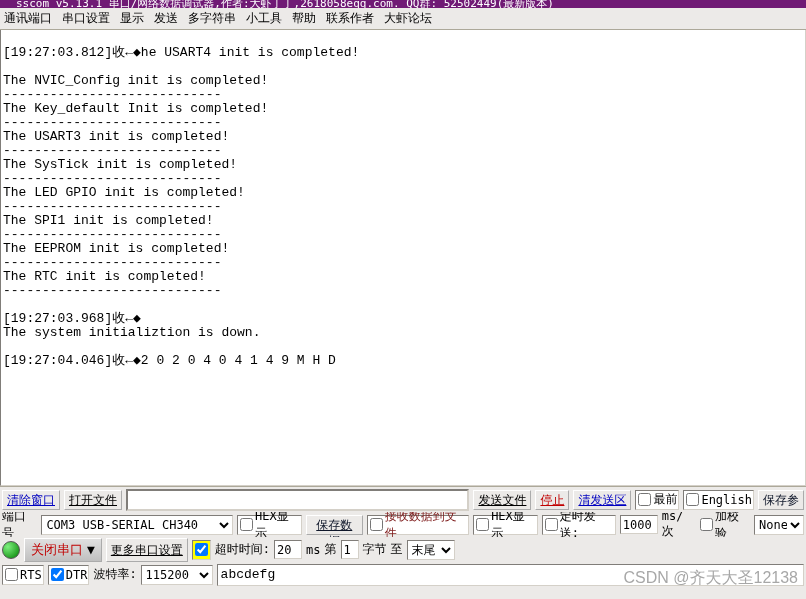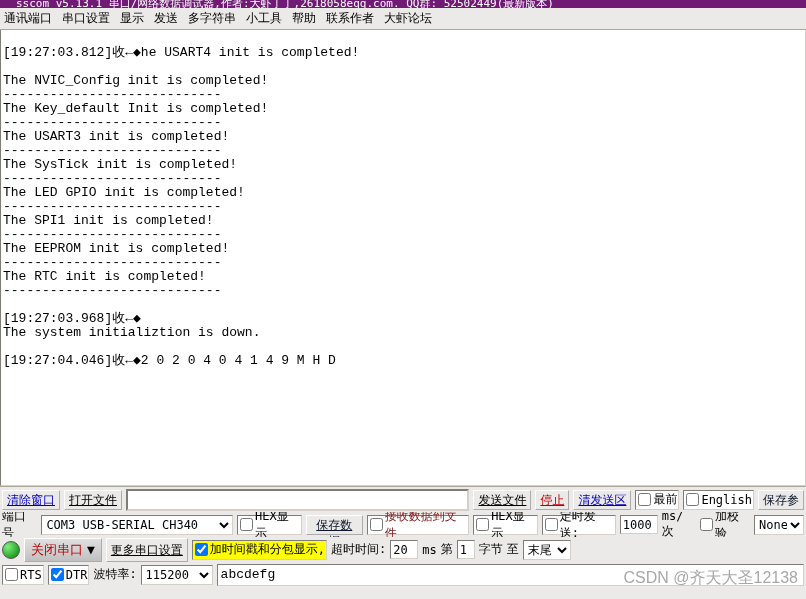--- a/index.html
+++ b/index.html
@@ -240,21 +240,20 @@
 
   <div class="row truncated-row">
     <span class="round-icon"></span>
     <button class="close-serial">
         <span>关闭串口</span>
         <span style="font-family:monospace;color:#000;">▼</span>
       </button>
     <button class="btn" style="text-decoration:underline;height:24px">更多串口设置</button>
     <label class="checkbox-wrap yellow-hl">
         <input type="checkbox" checked="" style="">
-        <span>加时间戳和分包显示,</span>
       </label>
     <span>超时时间:</span>
     <input class="input-text" style="width: 28px;" value="20">
     <span>ms</span>
     <span>第</span>
     <input class="input-text" style="width: 18px;" value="1">
     <span>字节</span>
     <span>至</span>
     <select class="combo" style="width:48px"><option>末尾</option></select>
   </div>

